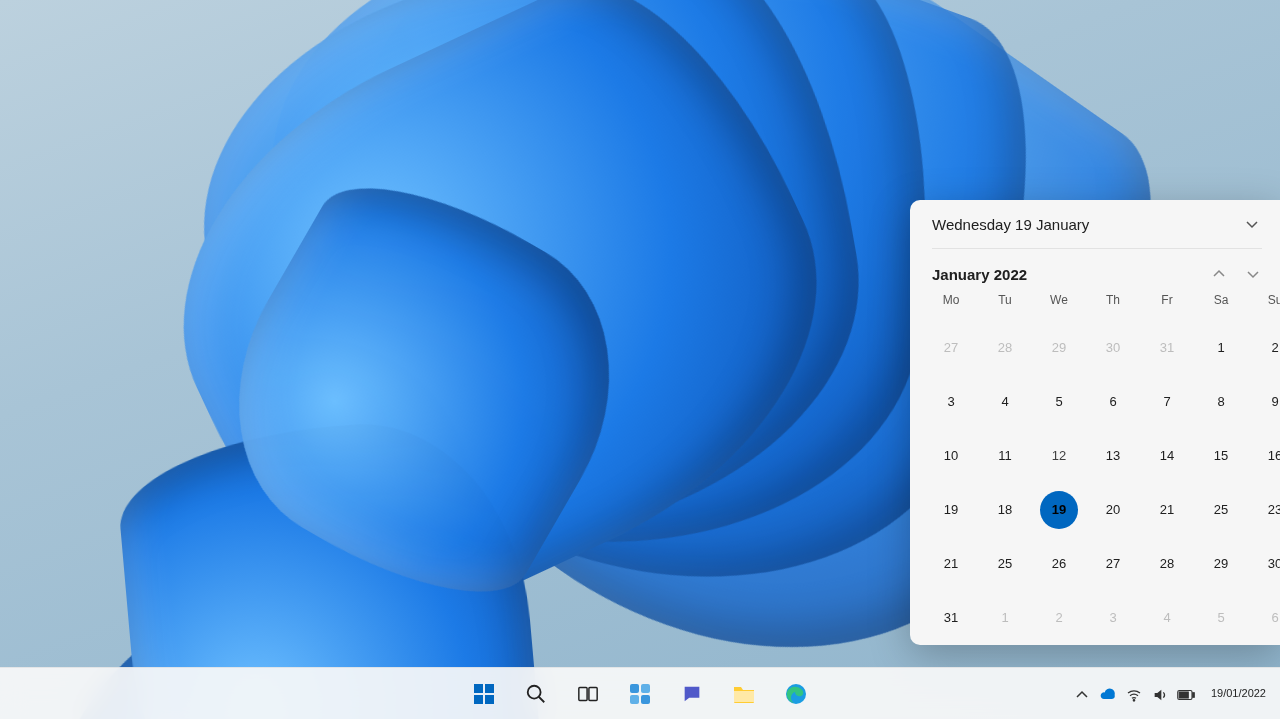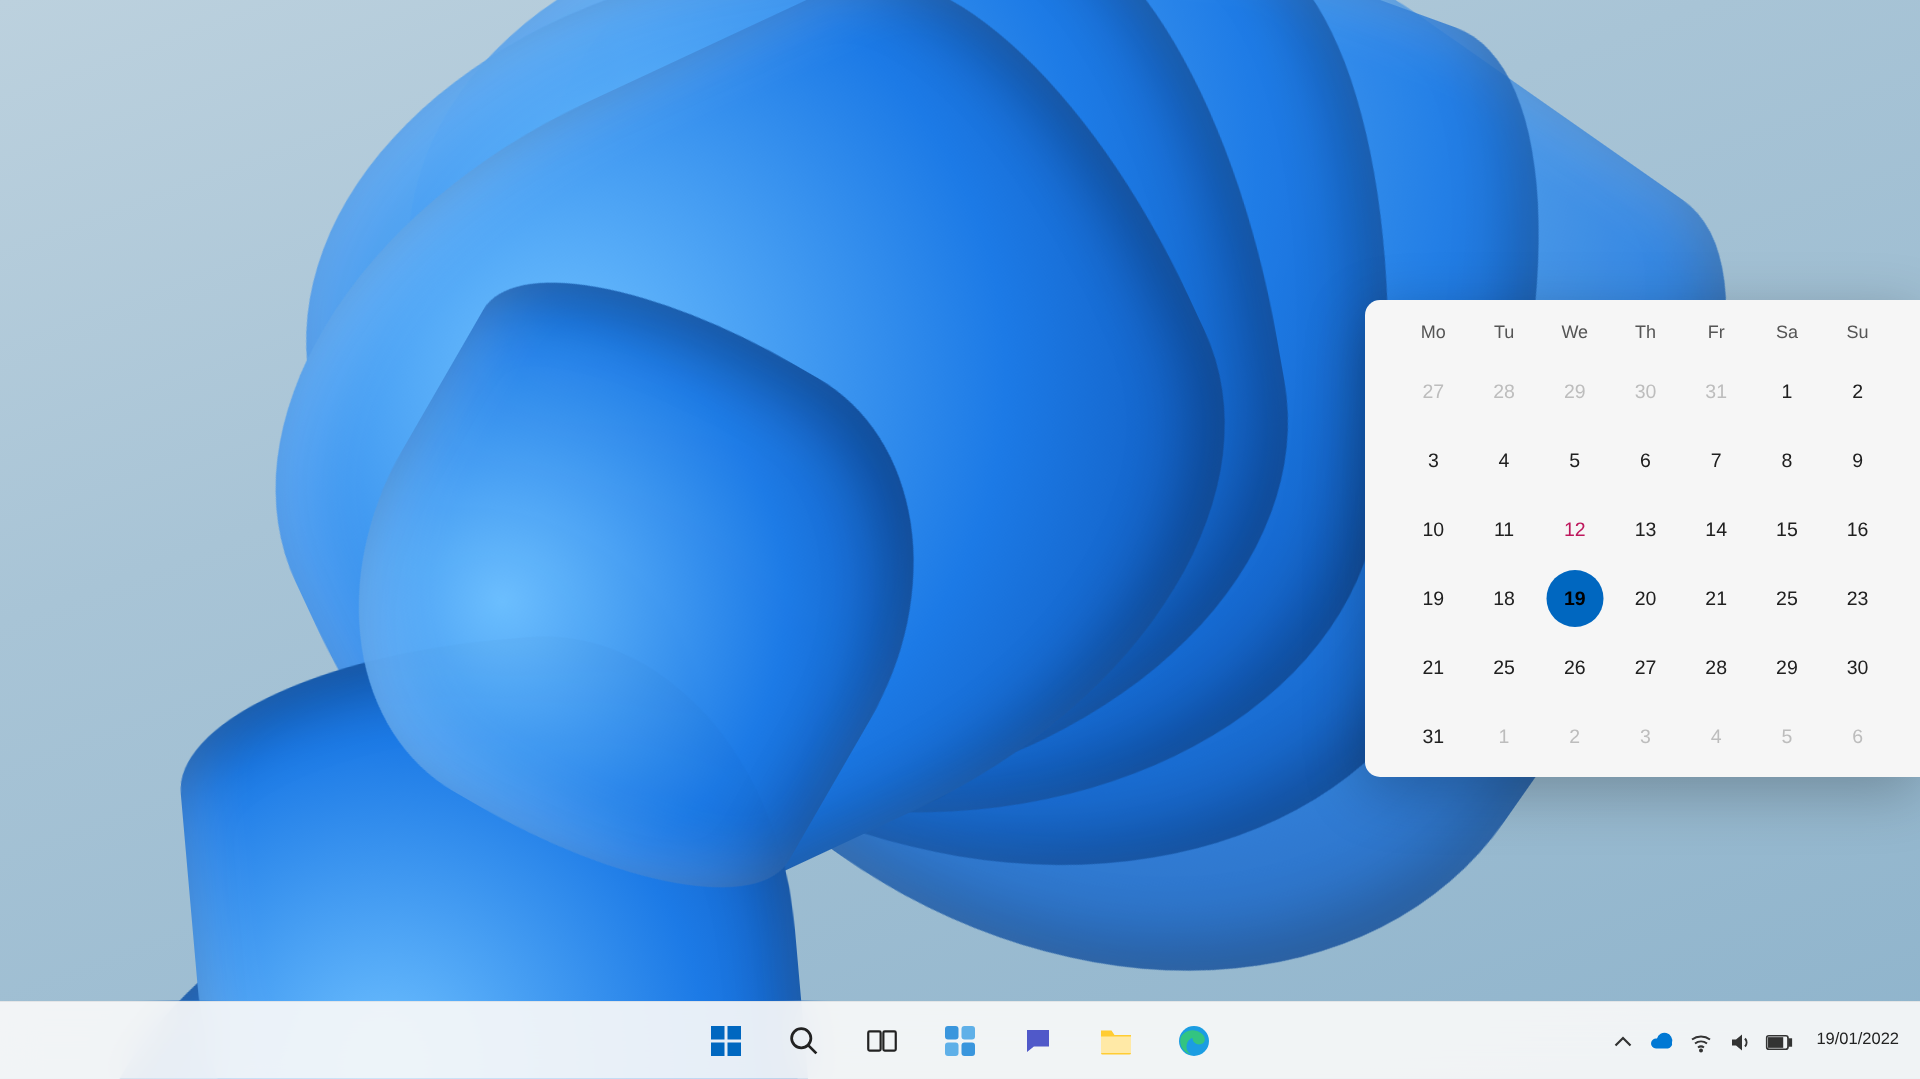--- a/index.html
+++ b/index.html
@@ -65,32 +65,33 @@
   .cal-month { font-size: 15px; font-weight: 600; }
   .cal-nav { display:flex; gap:16px; }
   .cal-nav .navbtn { width:18px; height:18px; display:flex; align-items:center; justify-content:center; cursor:pointer; color:#888; }
   .cal-grid {
     display: grid;
     grid-template-columns: repeat(7, 1fr);
     row-gap: 8px;
     column-gap: 0;
     text-align: center;
     font-size: 13px;
+    gap: 16px;
   }
   .dow { color:#555; font-size:12px; padding-bottom:6px; }
   .day {
     width: 38px; height: 38px;
     line-height: 38px;
     margin: 0 auto;
     border-radius: 50%;
     cursor: pointer;
     color:#202020;
   }
   .day.outside { color:#bdbdbd; }
-  .day.accent  { color:#be185d; }
+  .day.accent  { color:#404040; }
   .day.today   { background:#0067c0; color:#000000; font-weight:600; }
 
   
   .taskbar {
     position: absolute;
     left: 0; right: 0; bottom: 0;
     height: 52px;
     background: rgba(248,248,248,.92);
     backdrop-filter: blur(12px);
     border-top: 1px solid rgba(0,0,0,.06);
@@ -141,20 +142,43 @@
     <div class="petal p4"></div>
     <div class="petal p3"></div>
     <div class="petal p2"></div>
     <div class="petal p1"></div>
     <div class="petal p8"></div>
     <div class="petal p7"></div>
     <div class="petal p6"></div>
   </div>
 
   <div class="calendar">
+    <div class="cal-header">
+      <span>Wednesday 19 January</span>
+      <span class="collapse-btn">
+        <svg width="12" height="12" viewBox="0 0 12 12">
+            <path d="M1 4l5 5 5-5" fill="none" stroke="currentColor" stroke-width="1.5"></path>
+          </svg>
+      </span>
+    </div>
+    <div class="cal-month-row">
+      <span class="cal-month">January 2022</span>
+      <span class="cal-nav">
+        <span class="navbtn">
+          <svg width="12" height="12" viewBox="0 0 12 12">
+              <path d="M1 8l5-5 5 5" fill="none" stroke="currentColor" stroke-width="1.5"></path>
+            </svg>
+        </span>
+        <span class="navbtn">
+          <svg width="12" height="12" viewBox="0 0 12 12">
+              <path d="M1 4l5 5 5-5" fill="none" stroke="currentColor" stroke-width="1.5"></path>
+            </svg>
+        </span>
+      </span>
+    </div>
     <div class="cal-grid" id="cal-grid">
         <div class="dow">Mo</div>
         <div class="dow">Tu</div>
         <div class="dow">We</div>
         <div class="dow">Th</div>
         <div class="dow">Fr</div>
         <div class="dow">Sa</div>
         <div class="dow">Su</div>
         <div class="day outside">27</div>
         <div class="day outside">28</div>

